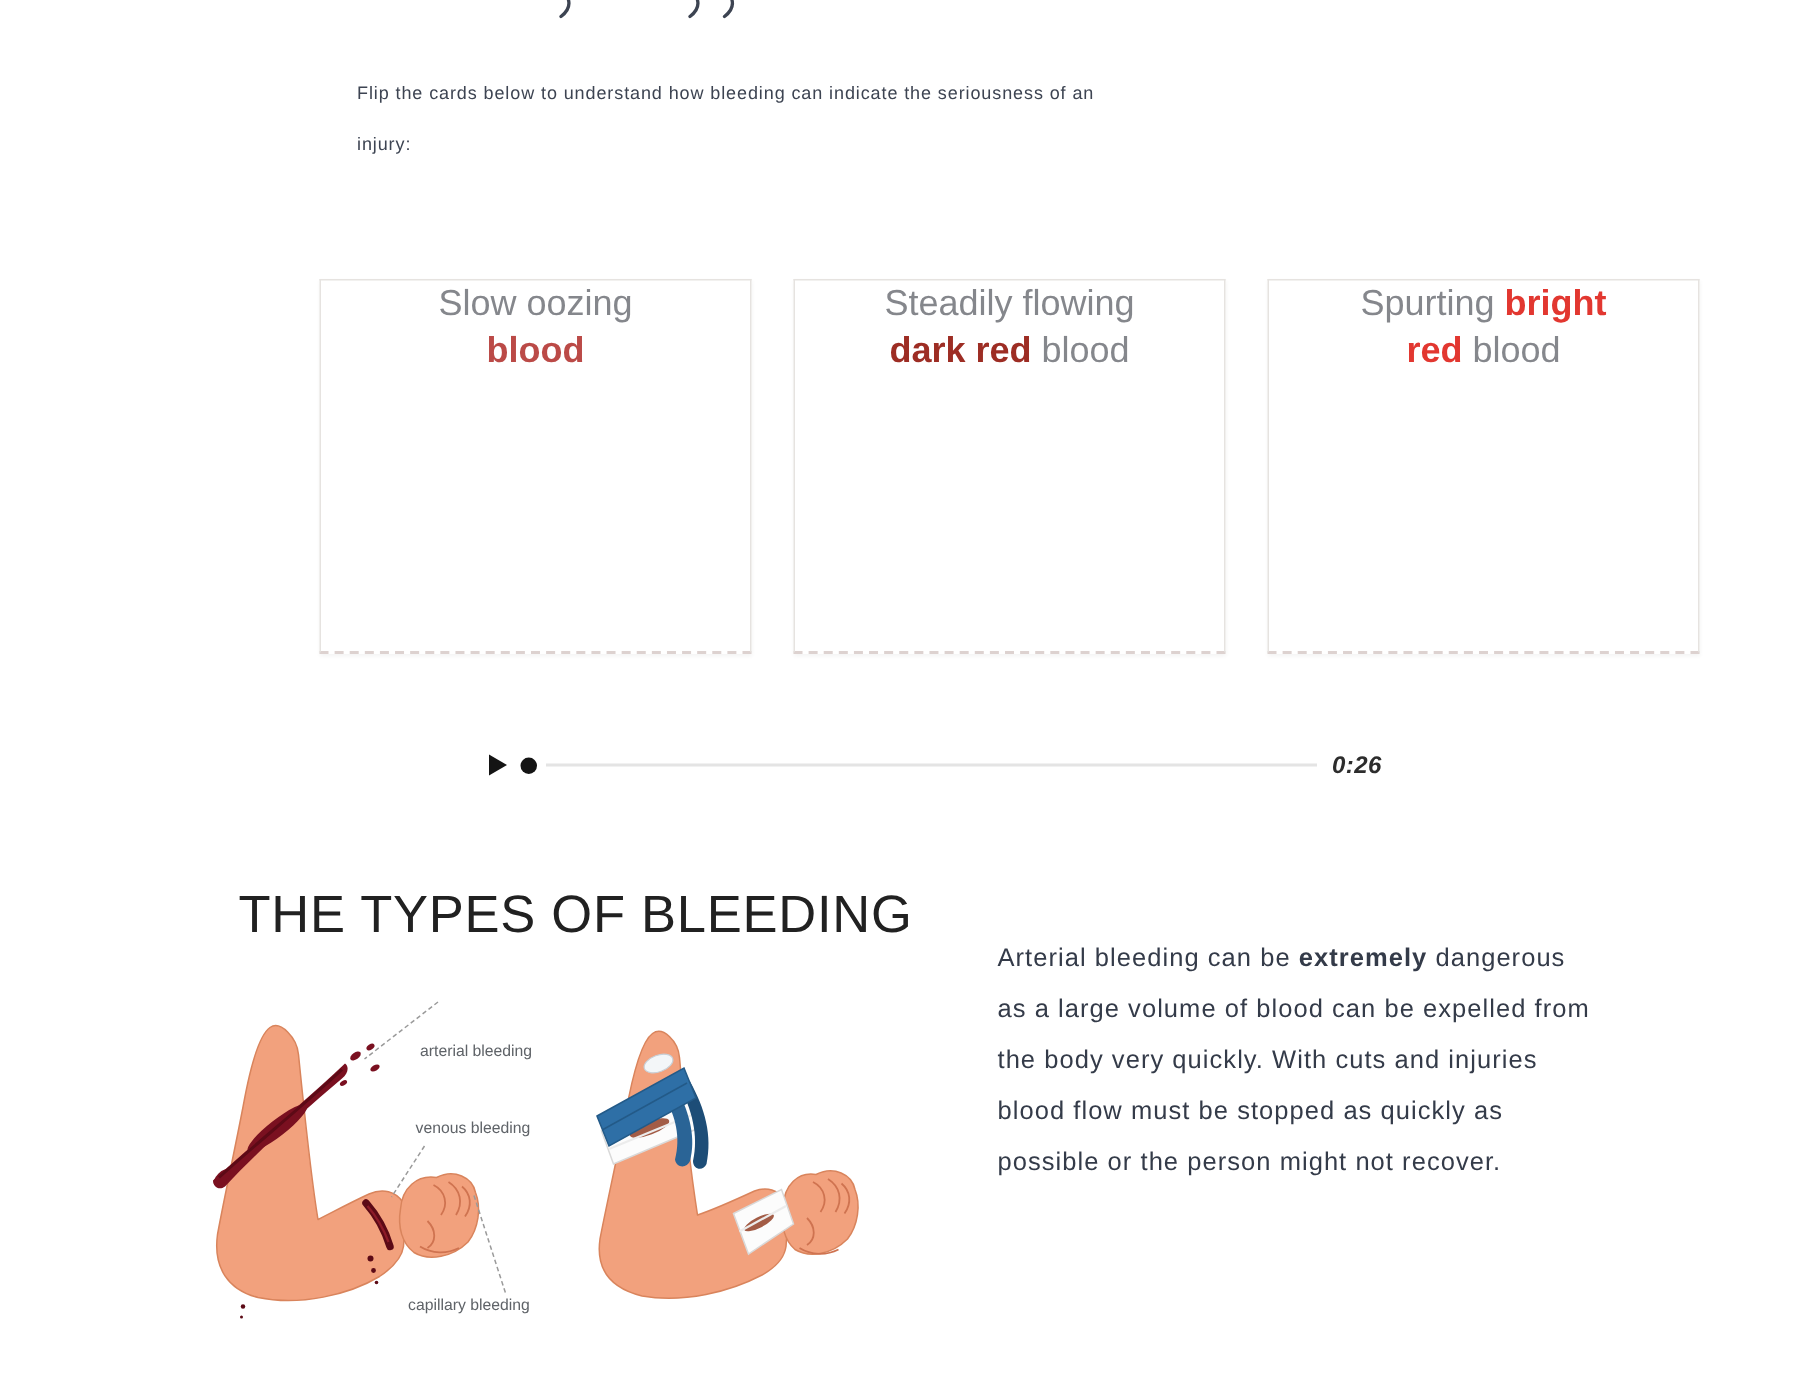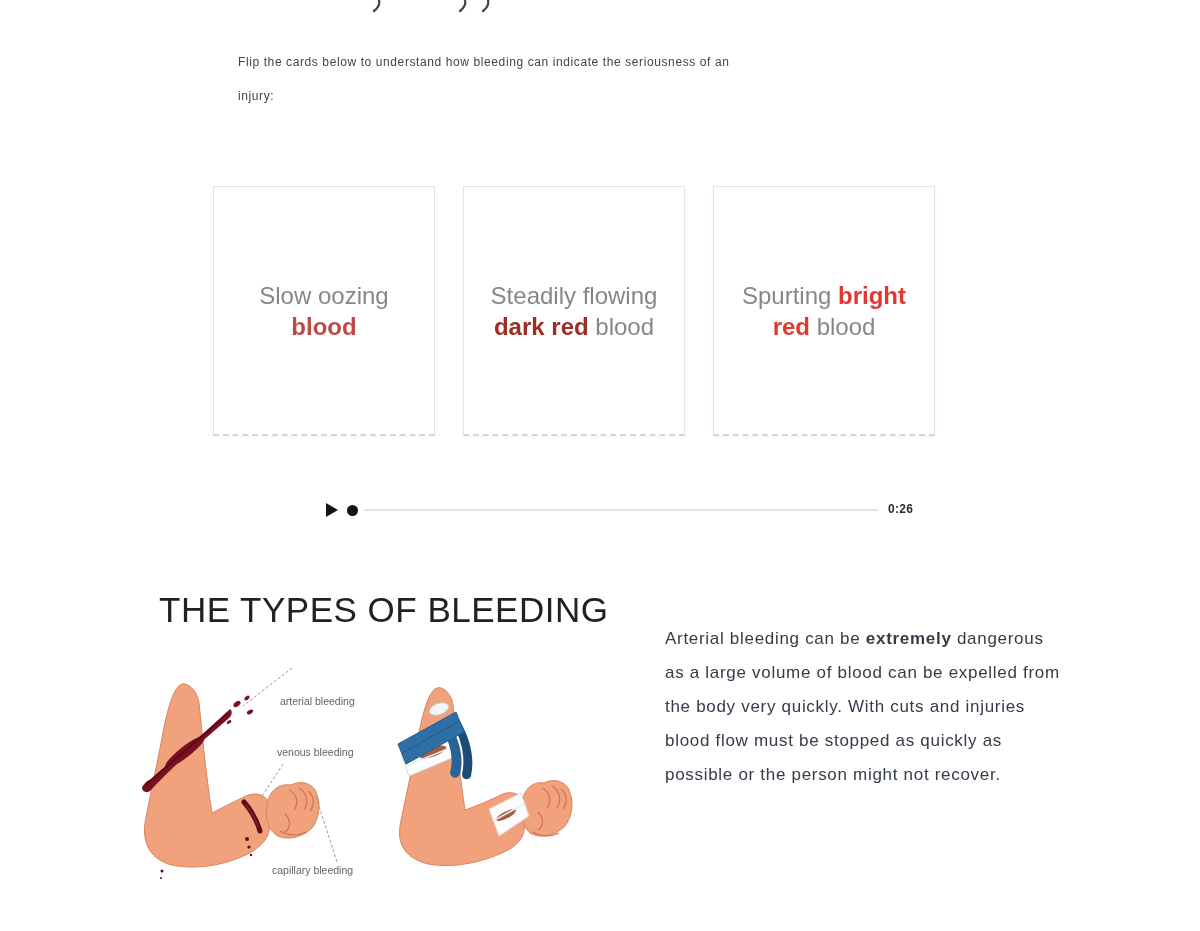--- a/index.html
+++ b/index.html
@@ -14,36 +14,36 @@
 
   
   .intro{
     position:absolute;left:238px;top:45px;
     font-size:12px;line-height:34px;letter-spacing:.6px;color:#3d4452;
   }
 
   
   .cards{position:absolute;left:213px;top:186px;display:flex;gap:28px;}
   .card{
-    width:222px;height:250px;box-sizing:border-box;background:#fff;
+    width:288px;height:250px;box-sizing:border-box;background:#fff;
     border:1px solid #e6e3e0;border-bottom:2px dashed #ddd2d0;
     box-shadow:0 1px 3px rgba(0,0,0,.05);
-    display:flex;align-items:center;justify-content:center;cursor:pointer;
+    display:flex;align-items:flex-start;justify-content:center;cursor:pointer;
   }
   .card-text{max-width:186px;text-align:center;font-size:24px;line-height:31px;color:#85878c;}
   .hl{font-weight:bold;}
 
   
   .play-tri{
     position:absolute;left:326px;top:503px;width:0;height:0;cursor:pointer;
     border-left:12px solid #141414;border-top:7.5px solid transparent;border-bottom:7.5px solid transparent;
   }
   .scrub-dot{position:absolute;left:347px;top:505px;width:11px;height:11px;border-radius:50%;background:#141414;cursor:pointer;}
   .track{position:absolute;left:364px;top:509px;width:514px;height:2px;background:#e4e4e4;cursor:pointer;}
-  .time{position:absolute;left:888px;top:502px;font-size:12px;font-weight:bold;color:#2d2d2d;letter-spacing:.3px;}
+  .time{position:absolute;left:888px;top:502px;font-size:16px;font-weight:bold;color:#2d2d2d;letter-spacing:.3px;font-style:italic;}
 
   
   .heading{
     position:absolute;left:159px;top:590px;margin:0;
     font-size:35px;font-weight:500;letter-spacing:.5px;color:#212121;
   }
   .illustration{position:absolute;left:140px;top:645px;}
   .ill-label{position:absolute;font-size:10.5px;color:#5f6368;white-space:nowrap;}
   .lab-arterial{left:280px;top:651px;margin-top:44px;}
   .lab-venous{left:277px;top:746px;}

